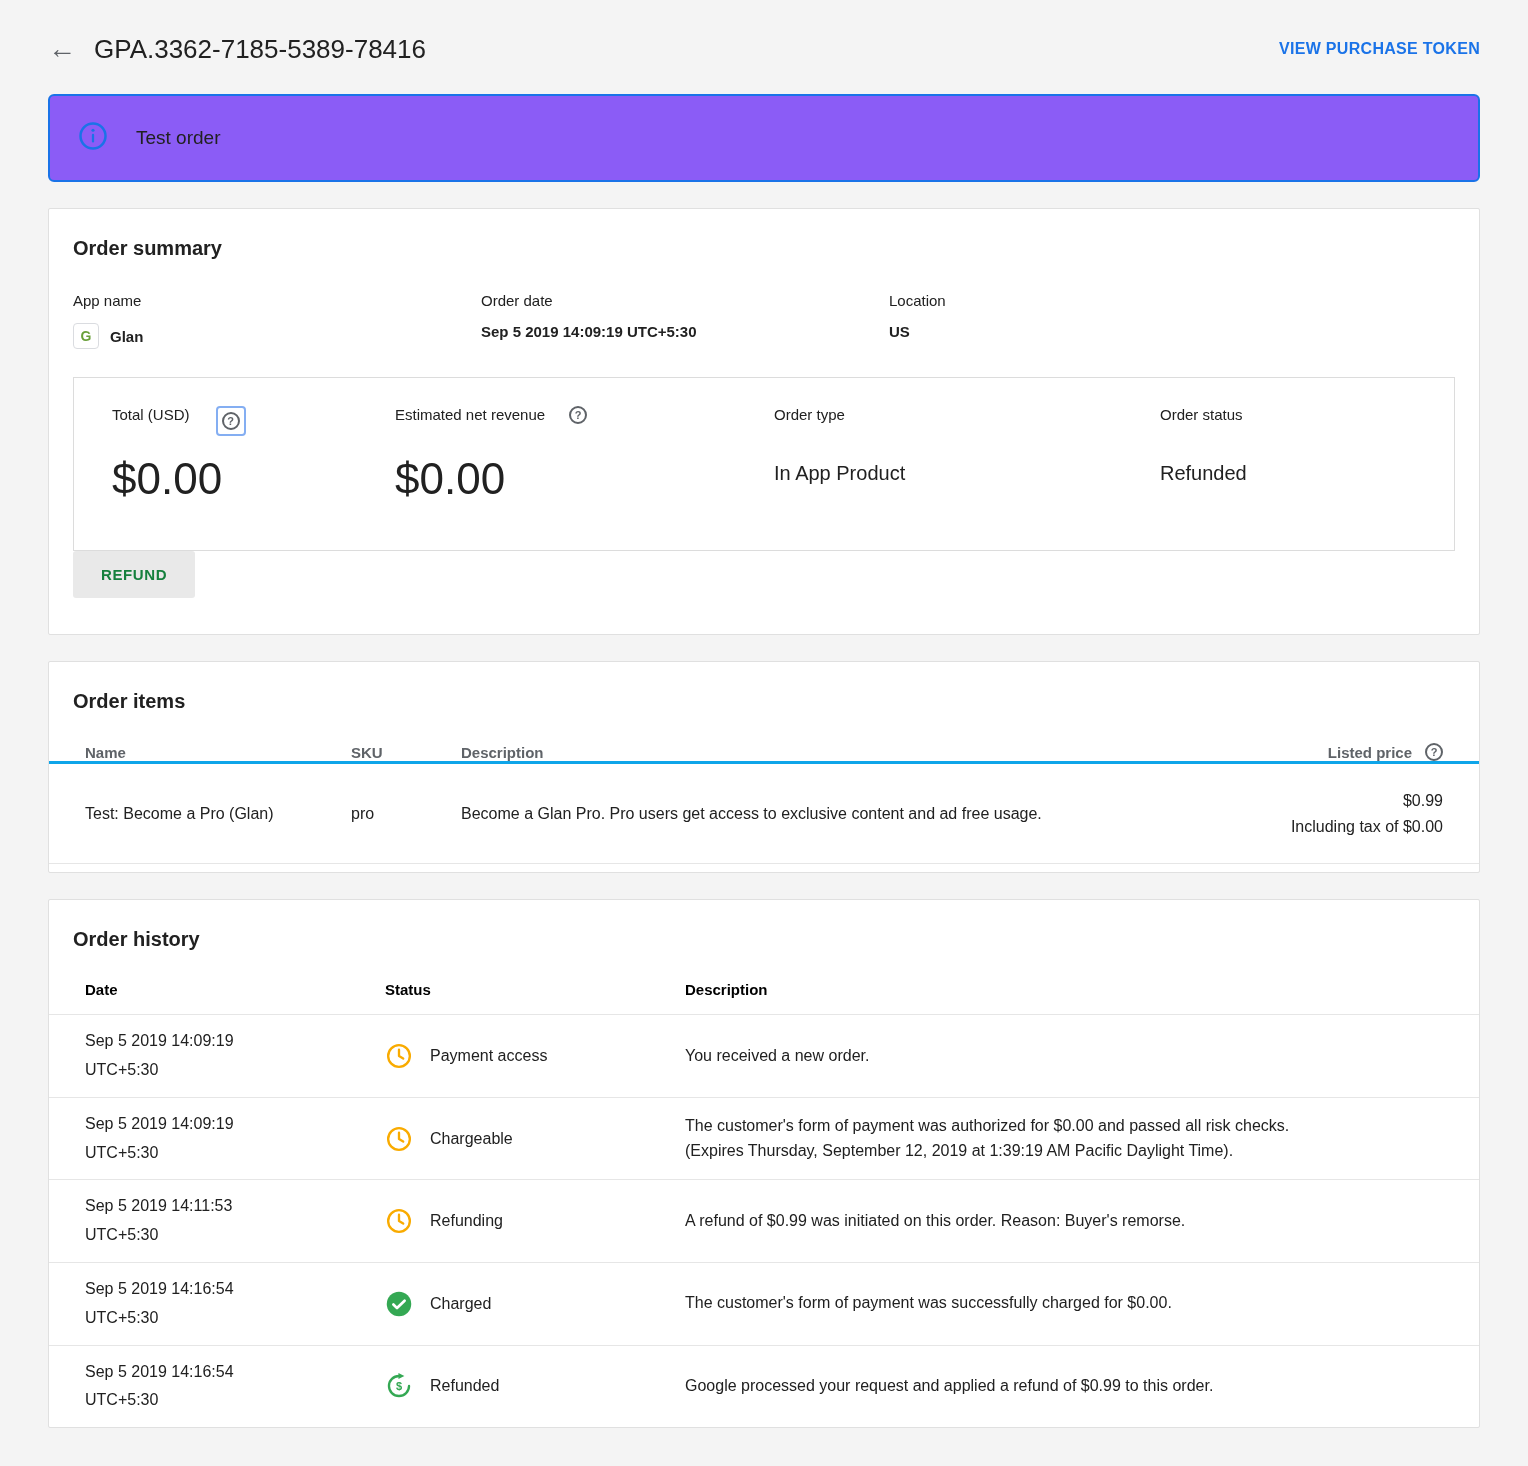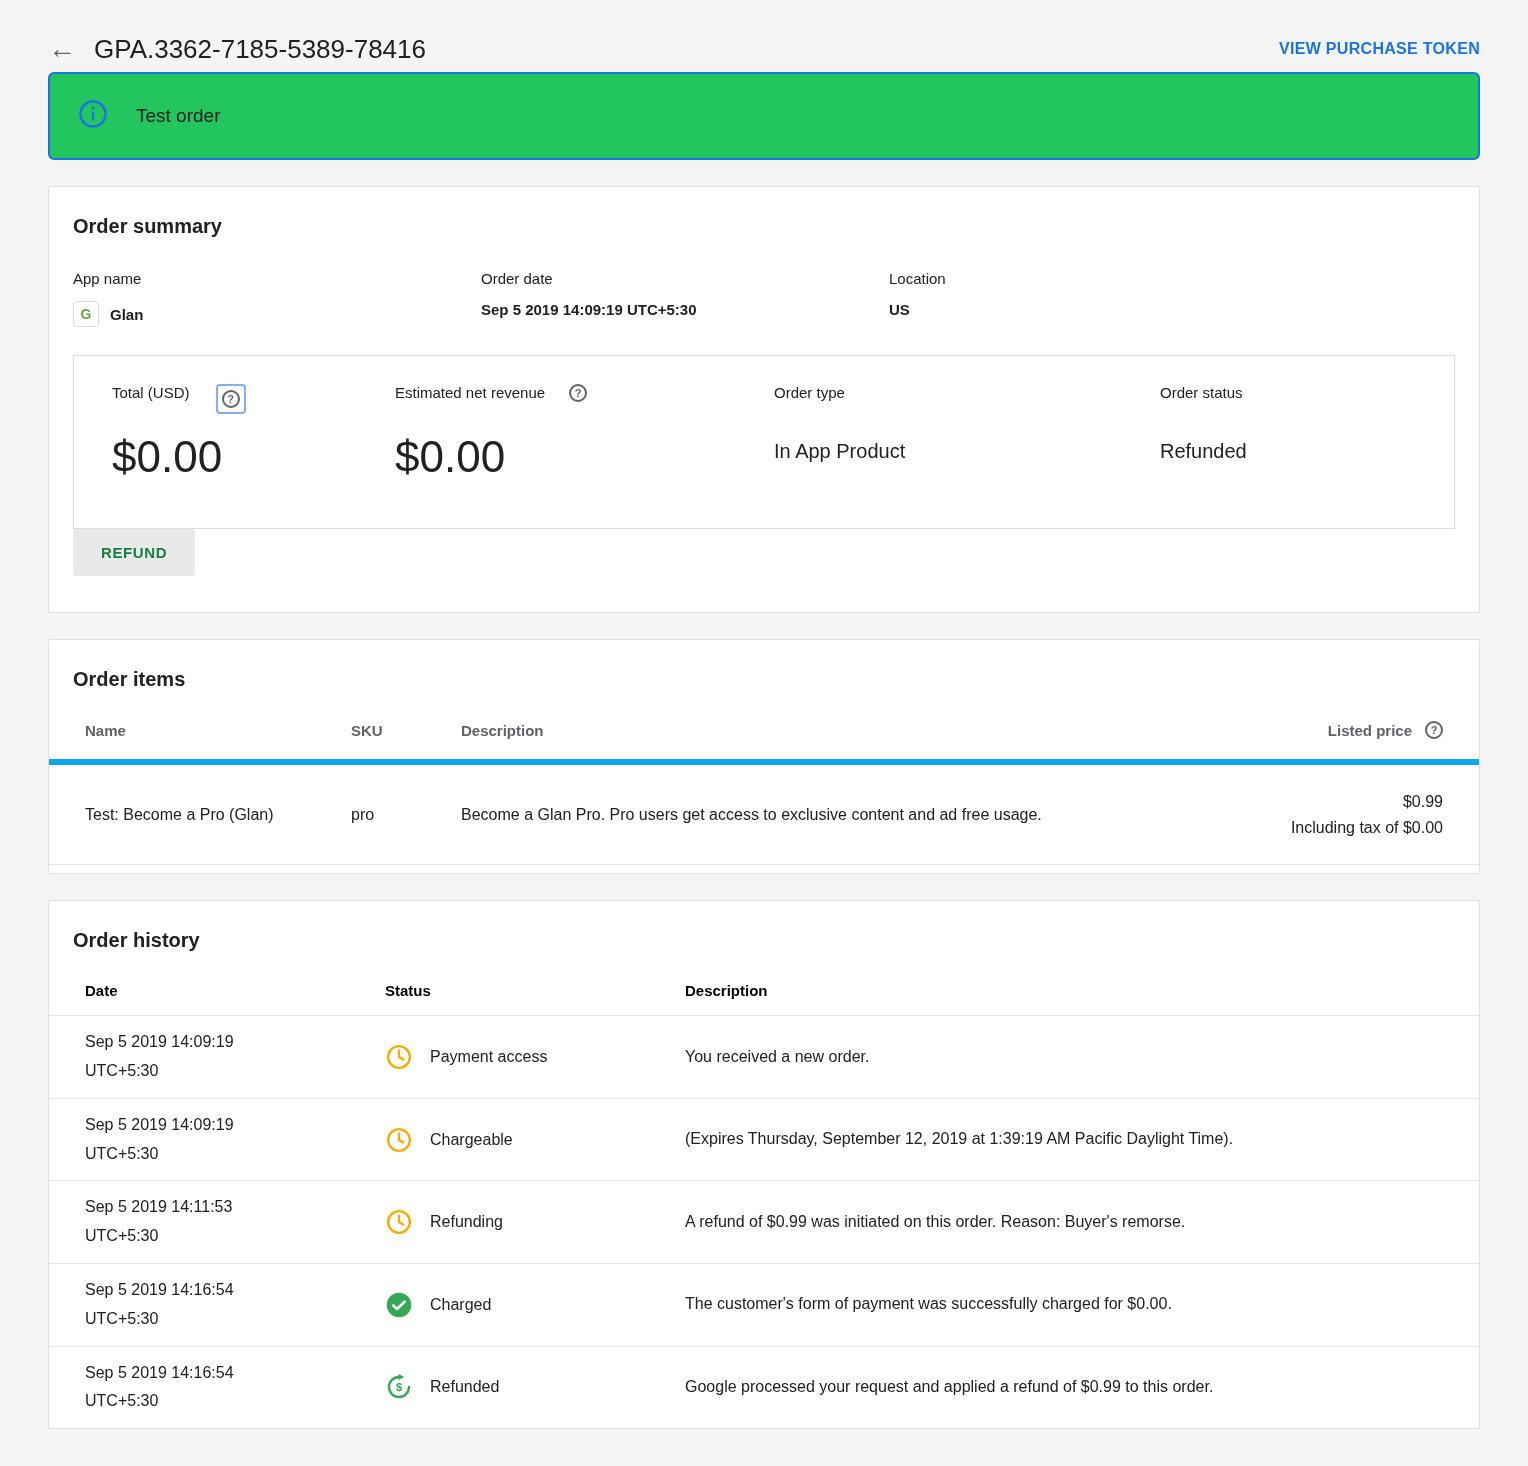--- a/index.html
+++ b/index.html
@@ -18,21 +18,21 @@
     padding: 0; margin-right: 18px; cursor: pointer; line-height: 1;
   }
   .page-title { font-size: 26px; font-weight: 400; color: #212121; }
   .token-link {
     margin-left: auto; color: #1a73e8; font-size: 16px; font-weight: 700;
     text-decoration: none; letter-spacing: 0.3px; cursor: pointer;
   }
 
   
   .test-banner {
-    background: #22c55e; border: 2px solid #1a73e8;
+    margin-top: 22px; background: #8b5cf6; border: 2px solid #1a73e8;
     border-radius: 6px; height: 88px; display: flex; align-items: center;
     padding: 0 28px; gap: 28px;
   }
   .banner-label { font-size: 19px; color: #212121; }
 
   
   .card { background: #fff; border: 1px solid #e0e0e0; border-radius: 2px; margin-top: 26px; }
   .card-title { font-size: 20px; font-weight: 700; color: #212121; margin: 0; }
 
   
@@ -66,21 +66,21 @@
   .refund-button {
     background: #e9e9e9; color: #15803d; border: none;
     border-radius: 3px; padding: 15px 28px; font-size: 15px; font-weight: 700;
     letter-spacing: 0.6px; font-family: inherit;
   }
 
   
   .table-title { padding: 28px 24px 14px; }
   .items-header, .items-row { display: grid; grid-template-columns: 266px 110px 1fr 300px; padding: 0 36px; }
   .items-header {
-    padding-top: 16px; padding-bottom: 20px; border-bottom: 6px solid #0ea5e9;
+    padding-top: 16px; padding-bottom: 0; border-bottom: 3px solid #0ea5e9;
     color: #5f6368; font-weight: 700; font-size: 15px; align-items: center;
   }
   .price-header { display: flex; justify-content: flex-end; align-items: center; gap: 13px; }
   .items-row { padding-top: 24px; padding-bottom: 24px; border-bottom: 1px solid #e6e6e6; font-size: 16px; align-items: center; }
   .items-card-bottom { height: 8px; }
   .price-cell { text-align: right; line-height: 1.6; }
 
   .hist-header, .h-row { display: grid; grid-template-columns: 300px 300px 1fr; padding: 0 36px; }
   .hist-header {
     padding-top: 16px; padding-bottom: 16px; border-bottom: 1px solid #e6e6e6;
@@ -236,20 +236,21 @@
       <div class="h-status">
         <span class="status-icon">
           <svg width="28" height="28" viewBox="0 0 24 24">
             <circle cx="12" cy="12" r="9.3" fill="none" stroke="#f9ab00" stroke-width="2"></circle>
             <path d="M12 6.6 V12 L15.6 14.2" fill="none" stroke="#f9ab00" stroke-width="2" stroke-linecap="round" stroke-linejoin="round"></path>
           </svg>
         </span>
         <span>Chargeable</span>
       </div>
       <div class="h-desc">
+        <div>The customer's form of payment was authorized for $0.00 and passed all risk checks.</div>
         <div>(Expires Thursday, September 12, 2019 at 1:39:19 AM Pacific Daylight Time).</div>
       </div>
     </div>
 
     <div class="h-row">
       <div class="h-date">
         <div>Sep 5 2019 14:11:53</div>
         <div>UTC+5:30</div>
       </div>
       <div class="h-status">

